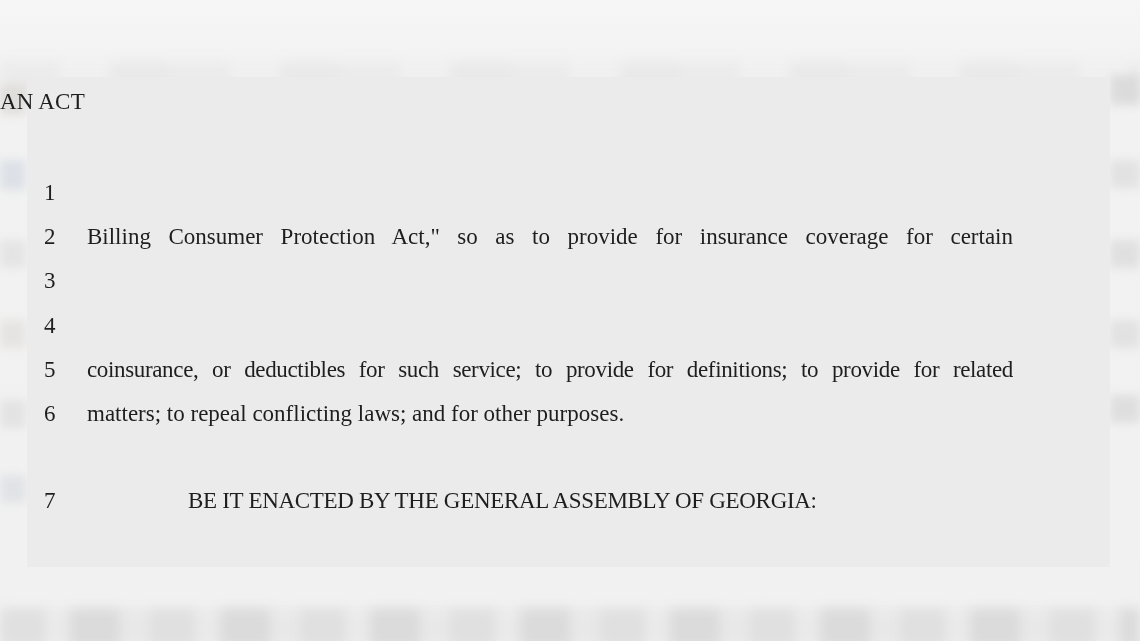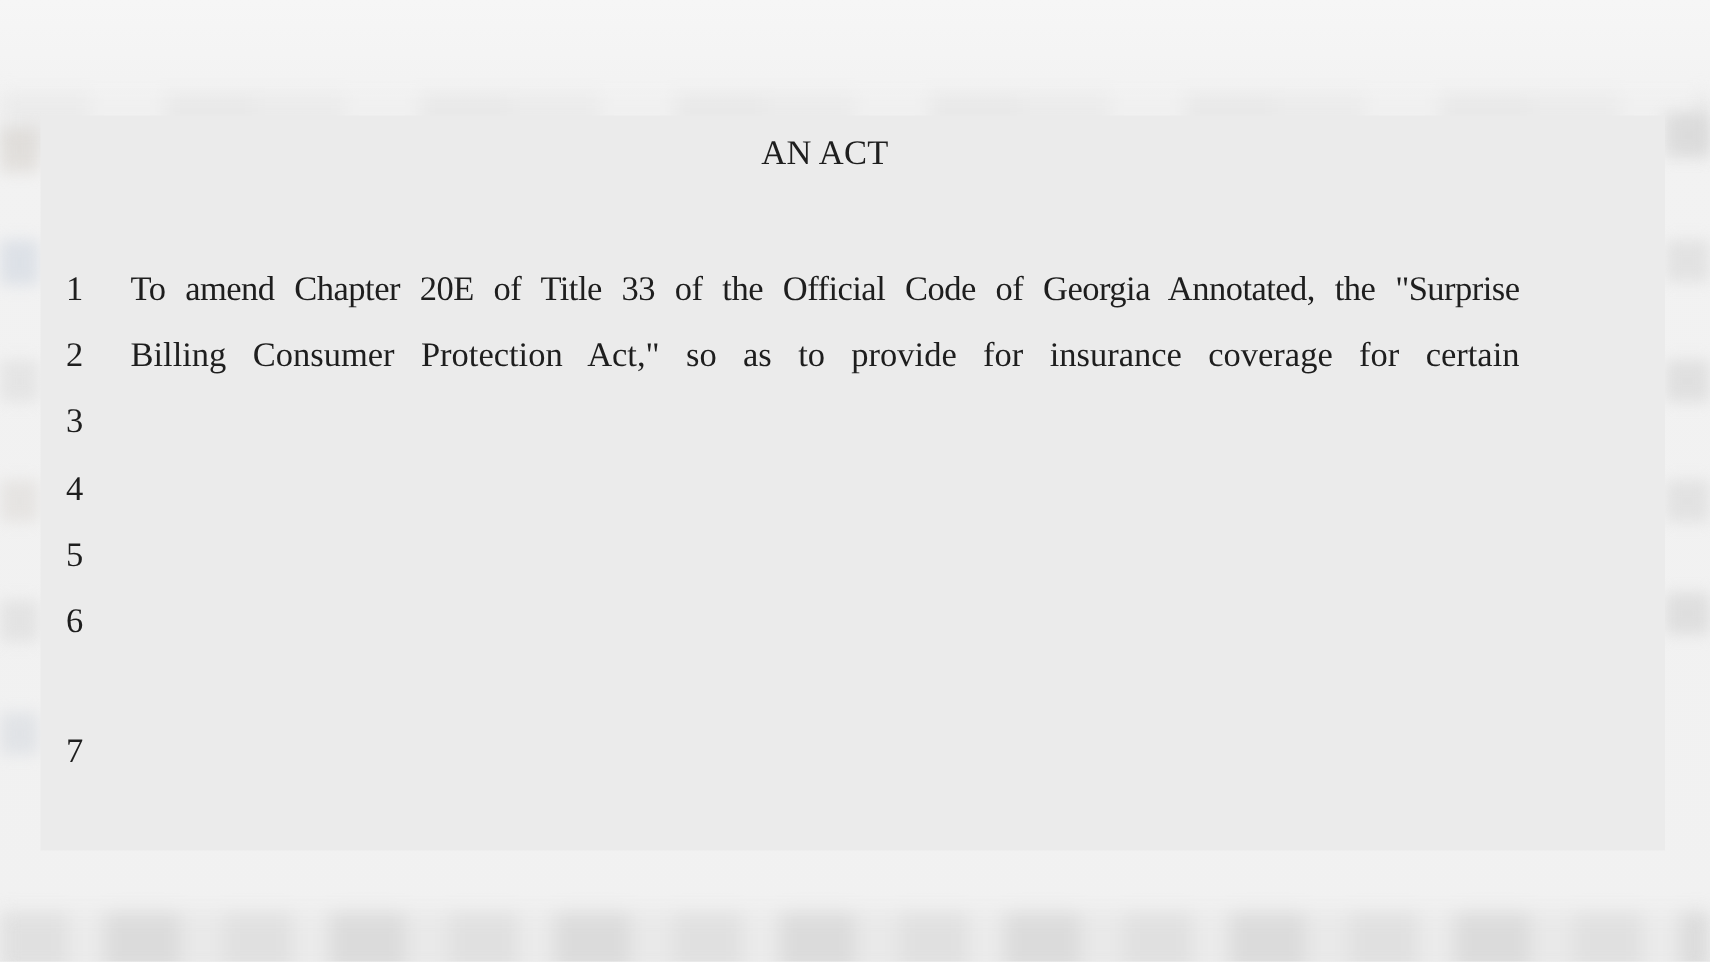--- a/index.html
+++ b/index.html
@@ -62,21 +62,20 @@
       top: 77px;
       width: 1083px;
       height: 490px;
       background: #ebebeb;
     }
     .doc-title {
       position: absolute;
       left: 0;
       top: 89px;
       width: 1100px;
-      text-align: center;
       font-size: 23px;
       letter-spacing: 0.2px;
     }
     .line {
       position: absolute;
       left: 0;
       width: 1140px;
       height: 30px;
       font-size: 23px;
       line-height: 30px;
@@ -126,34 +125,36 @@
 <div class="bg-right-blob" style="top:240px;height:28px;background:#d4d4d4;"></div>
 <div class="bg-right-blob" style="top:320px;height:28px;background:#d8d8d8;"></div>
 <div class="bg-right-blob" style="top:395px;height:28px;background:#d2d2d2;"></div>
 
 <div class="doc-panel"></div>
 
 <div class="doc-title">AN ACT</div>
 
 <div class="line" style="top:178px;">
   <span class="line-num">1</span>
-  <span class="line-text tight">To amend Chapter 20E of Title 33 of the Official Code of Georgia Annotated, the "Surprise</span>
 </div>
 <div class="line" style="top:222px;">
   <span class="line-num">2</span>
   <span class="line-text">Billing Consumer Protection Act," so as to provide for insurance coverage for certain</span>
 </div>
 <div class="line" style="top:266px;">
   <span class="line-num">3</span>
 </div>
 <div class="line" style="top:311px;">
   <span class="line-num">4</span>
 </div>
 <div class="line" style="top:355px;">
   <span class="line-num">5</span>
+  <span class="line-text tight">coinsurance, or deductibles for such service; to provide for definitions; to provide for related</span>
 </div>
 <div class="line" style="top:399px;">
   <span class="line-num">6</span>
+  <span class="line-text last">matters; to repeal conflicting laws; and for other purposes.</span>
 </div>
 
 <div class="line" style="top:486px;">
   <span class="line-num">7</span>
+  <span class="enact">BE IT ENACTED BY THE GENERAL ASSEMBLY OF GEORGIA:</span>
 </div>
 
 </body></html>

